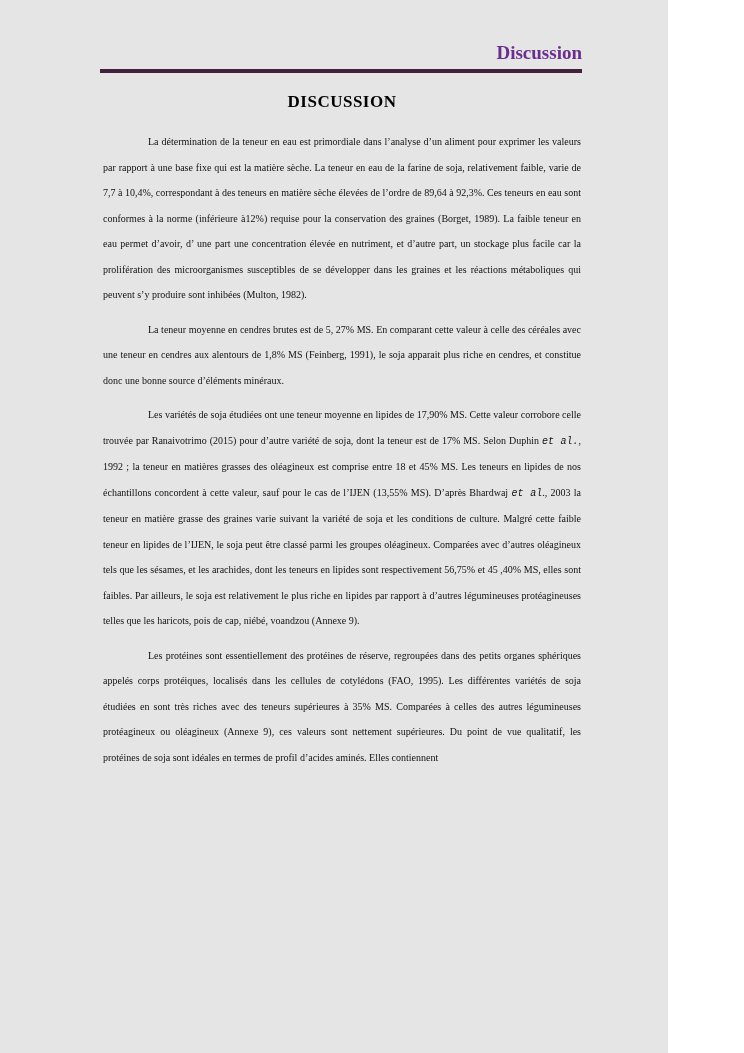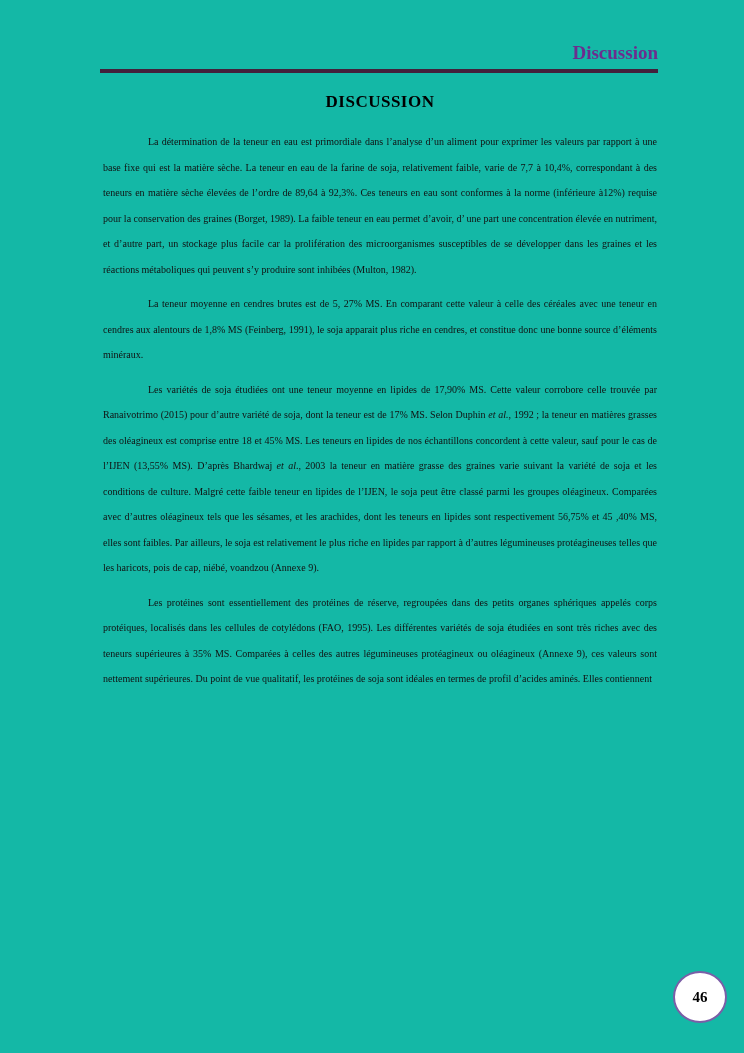--- a/index.html
+++ b/index.html
@@ -9,23 +9,23 @@
     --text-color: #111111;
   }
   * { box-sizing: border-box; }
   html, body {
     margin: 0;
     padding: 0;
     background: #ffffff;
   }
   .page {
     position: relative;
-    width: 744px;
+    width: 668px;
     height: 1053px;
-    background: #14b8a6;
+    background: #e5e5e5;
     font-family: "Liberation Serif", "DejaVu Serif", serif;
     color: var(--text-color);
     overflow: hidden;
   }
   .running-header {
     margin: 42px 86px 0 100px;
     text-align: right;
     font-size: 19px;
     font-weight: bold;
     color: var(--header-color);
@@ -47,21 +47,21 @@
     letter-spacing: 0.5px;
     color: #000000;
   }
   .para {
     margin: 0 0 9px 0;
     font-size: 10px;
     line-height: 25.5px;
     text-align: justify;
     text-indent: 45px;
   }
-  .para em { font-style: italic; }
+  .para em { font-style: italic; font-family: Liberation Mono, monospace; }
   .page-number-badge {
     position: absolute;
     left: 673px;
     top: 971px;
     width: 54px;
     height: 52px;
     border: 2px solid var(--badge-border-color);
     border-radius: 50%;
     background: #ffffff;
     display: flex;

